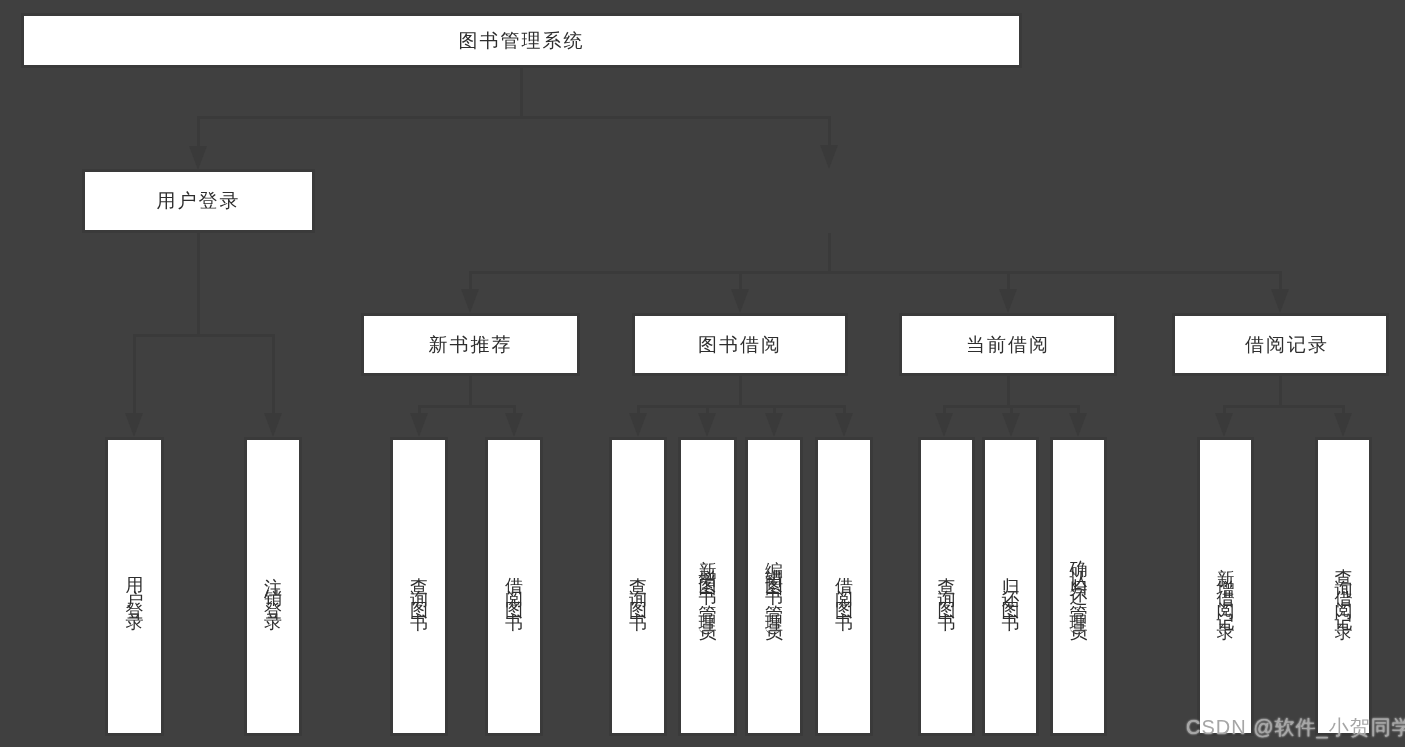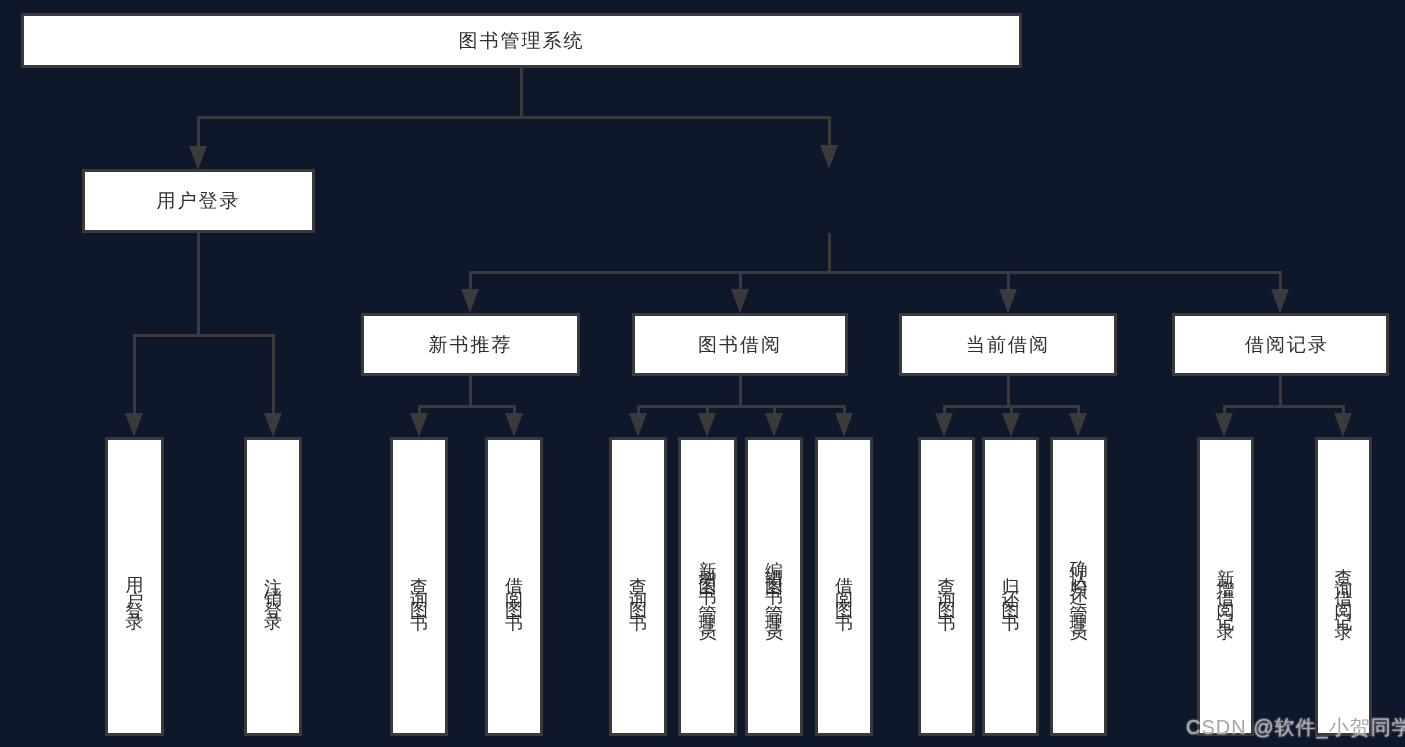--- a/index.html
+++ b/index.html
@@ -1,20 +1,20 @@
 <!DOCTYPE html>
 <html><head>
 <meta charset="utf-8">
 <style>
   html, body { margin: 0; padding: 0; background: #ffffff; }
   #canvas {
     position: relative;
     width: 1405px;
     height: 747px;
-    background: #0f172a;
+    background: #404040;
     font-family: "Liberation Sans", "DejaVu Sans", sans-serif;
     overflow: hidden;
   }
   .box {
     position: absolute;
     box-sizing: border-box;
     background: #ffffff;
     border: 3px solid #3a3a3a;
     display: flex;
     align-items: center;

